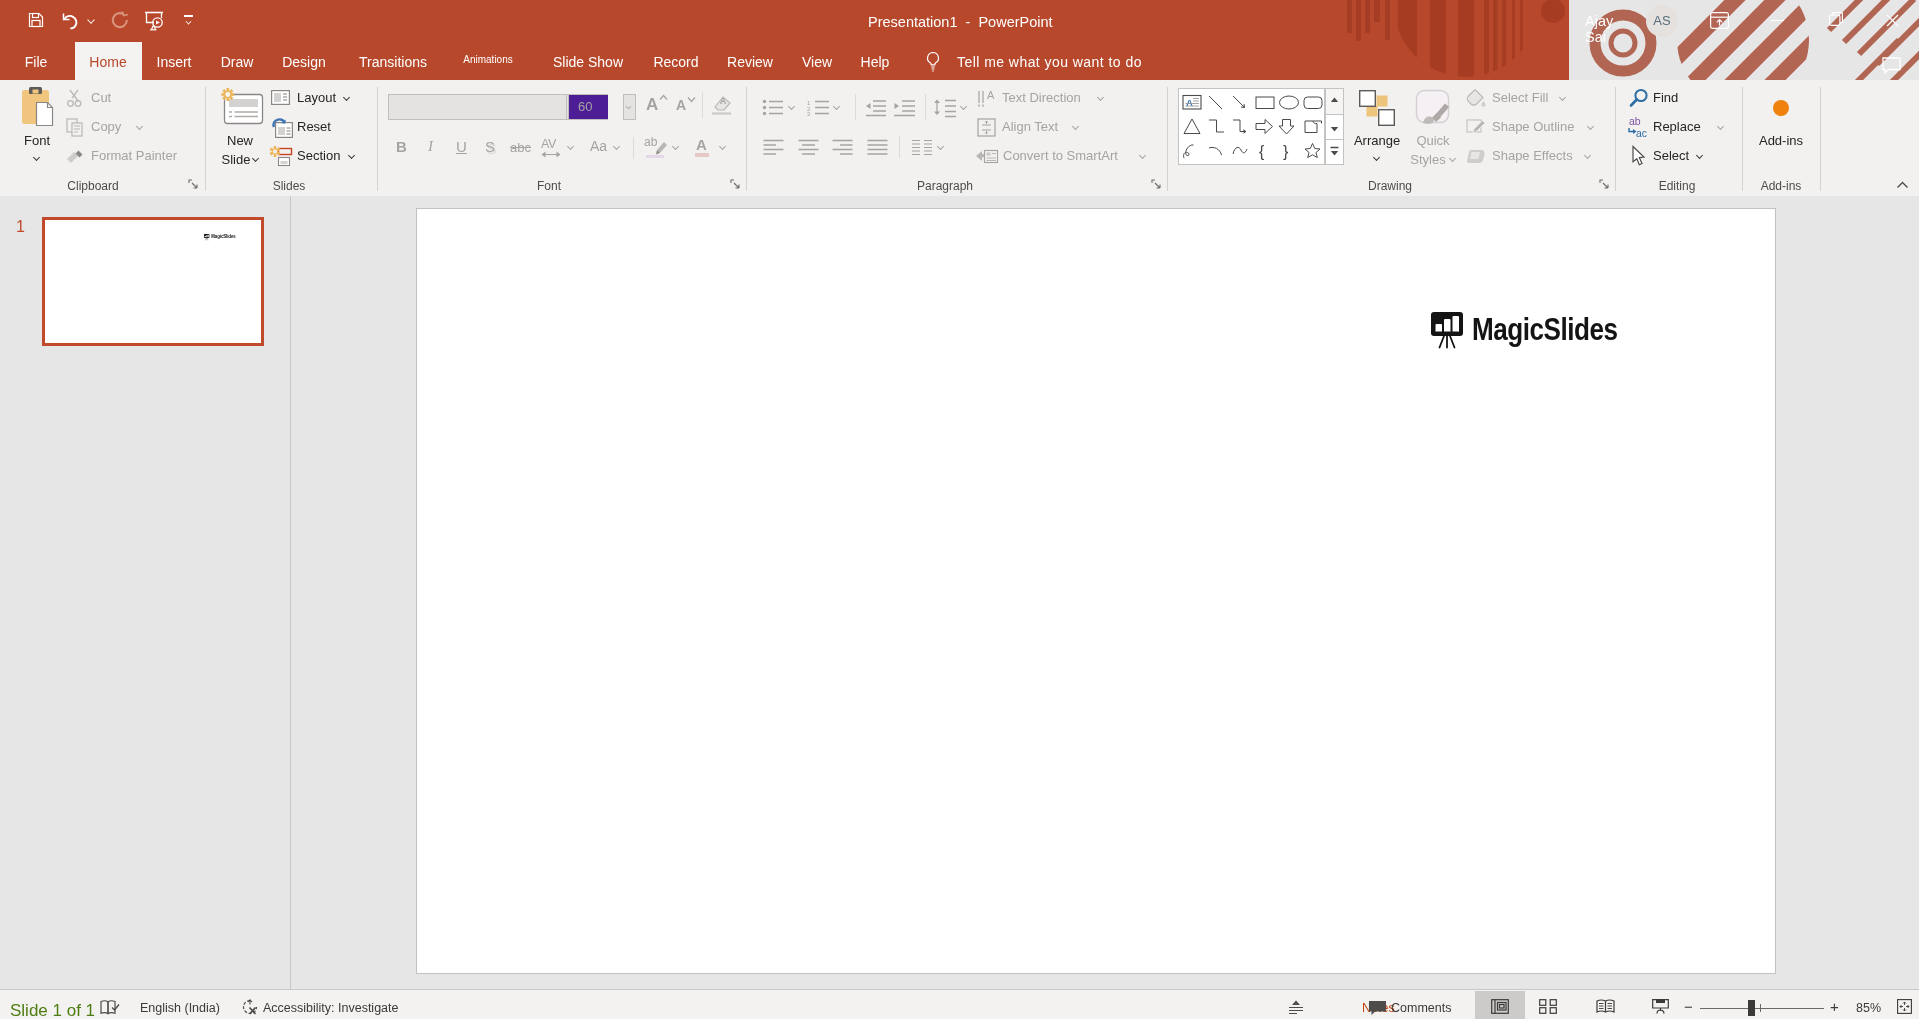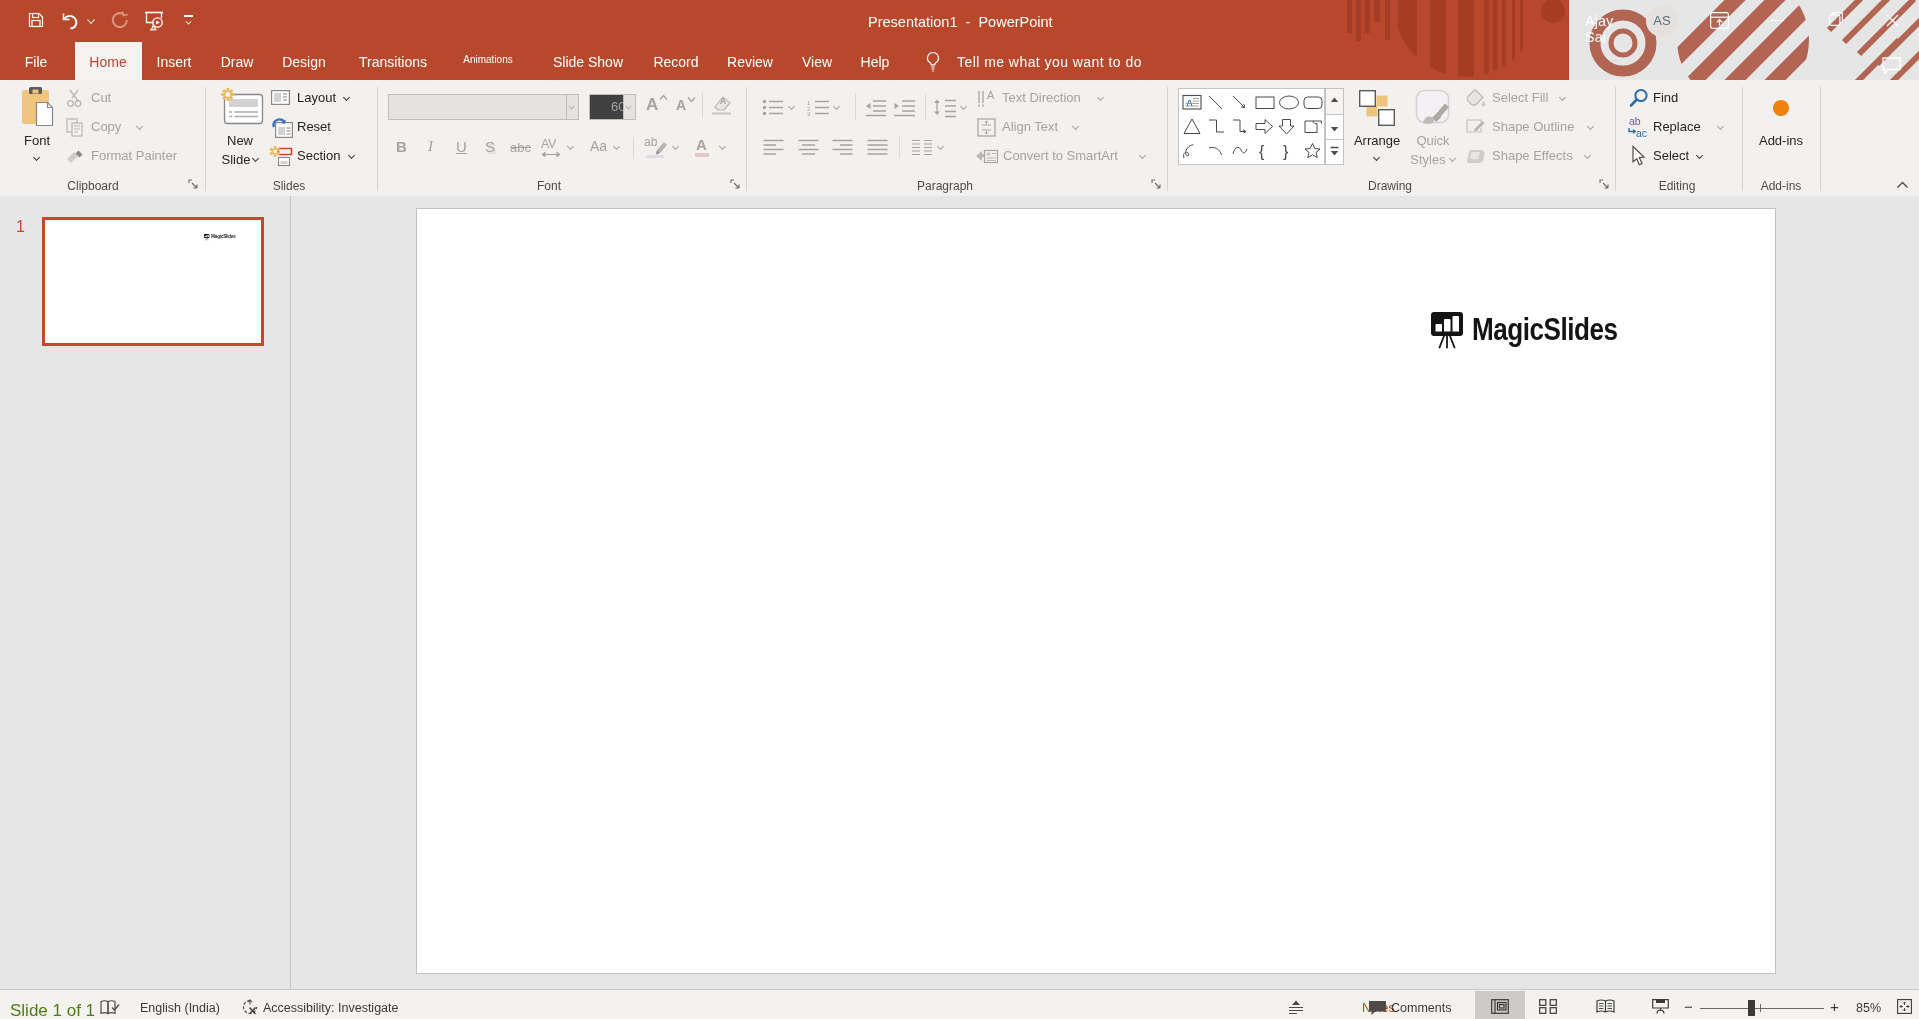--- a/index.html
+++ b/index.html
@@ -224,21 +224,21 @@
     </g>
     <circle cx="4" cy="5.5" r="2" fill="#F2F1F0"></circle>
   </svg>
   <div class="a t" style="left:297px;top:68px">Section</div>
   <div class="a chev" style="left:349px;top:73px"></div>
   <div class="a lbl" style="left:289px;top:99px;transform:translateX(-50%)">Slides</div>
 
   <div class="a" style="left:388px;top:14px;width:178px;height:26px;background:#E5E3E1;border:1px solid #C0BDBB;border-right:none"></div>
   <div class="a" style="left:566px;top:14px;width:13px;height:26px;background:#E5E3E1;border:1px solid #C0BDBB"></div>
   <div class="a chevd" style="left:569px;top:24px;transform:rotate(45deg) scale(.8)"></div>
-  <div class="a" style="left:589px;top:14px;width:40px;height:26px;background:#404040;border:1px solid #C0BDBB;border-right:none;font-size:13px;color:#A6A3A1;line-height:24px;padding-left:21px">60</div>
+  <div class="a" style="left:568px;top:14px;width:40px;height:26px;background:#4c1d95;border:1px solid #C0BDBB;border-right:none;font-size:13px;color:#A6A3A1;line-height:24px;padding-left:9px">60</div>
   <div class="a" style="left:623px;top:14px;width:13px;height:26px;background:#E5E3E1;border:1px solid #C0BDBB"></div>
   <div class="a chevd" style="left:626px;top:24px;transform:rotate(45deg) scale(.8)"></div>
   <div class="a" style="left:646px;top:15px;font-size:17px;color:#A6A3A1;font-weight:bold">A</div>
   <svg class="a" style="left:659px;top:14px" width="9" height="7" viewBox="0 0 9 7" fill="none" stroke="#A6A3A1" stroke-width="1.2">
       <path d="M1 5.5 L4.5 1.5 L8 5.5"></path>
     </svg>
   <div class="a" style="left:676px;top:17px;font-size:14px;color:#A6A3A1;font-weight:bold">A</div>
   <svg class="a" style="left:687px;top:16px" width="9" height="7" viewBox="0 0 9 7" fill="none" stroke="#A6A3A1" stroke-width="1.2">
       <path d="M1 1.5 L4.5 5.5 L8 1.5"></path>
     </svg>

